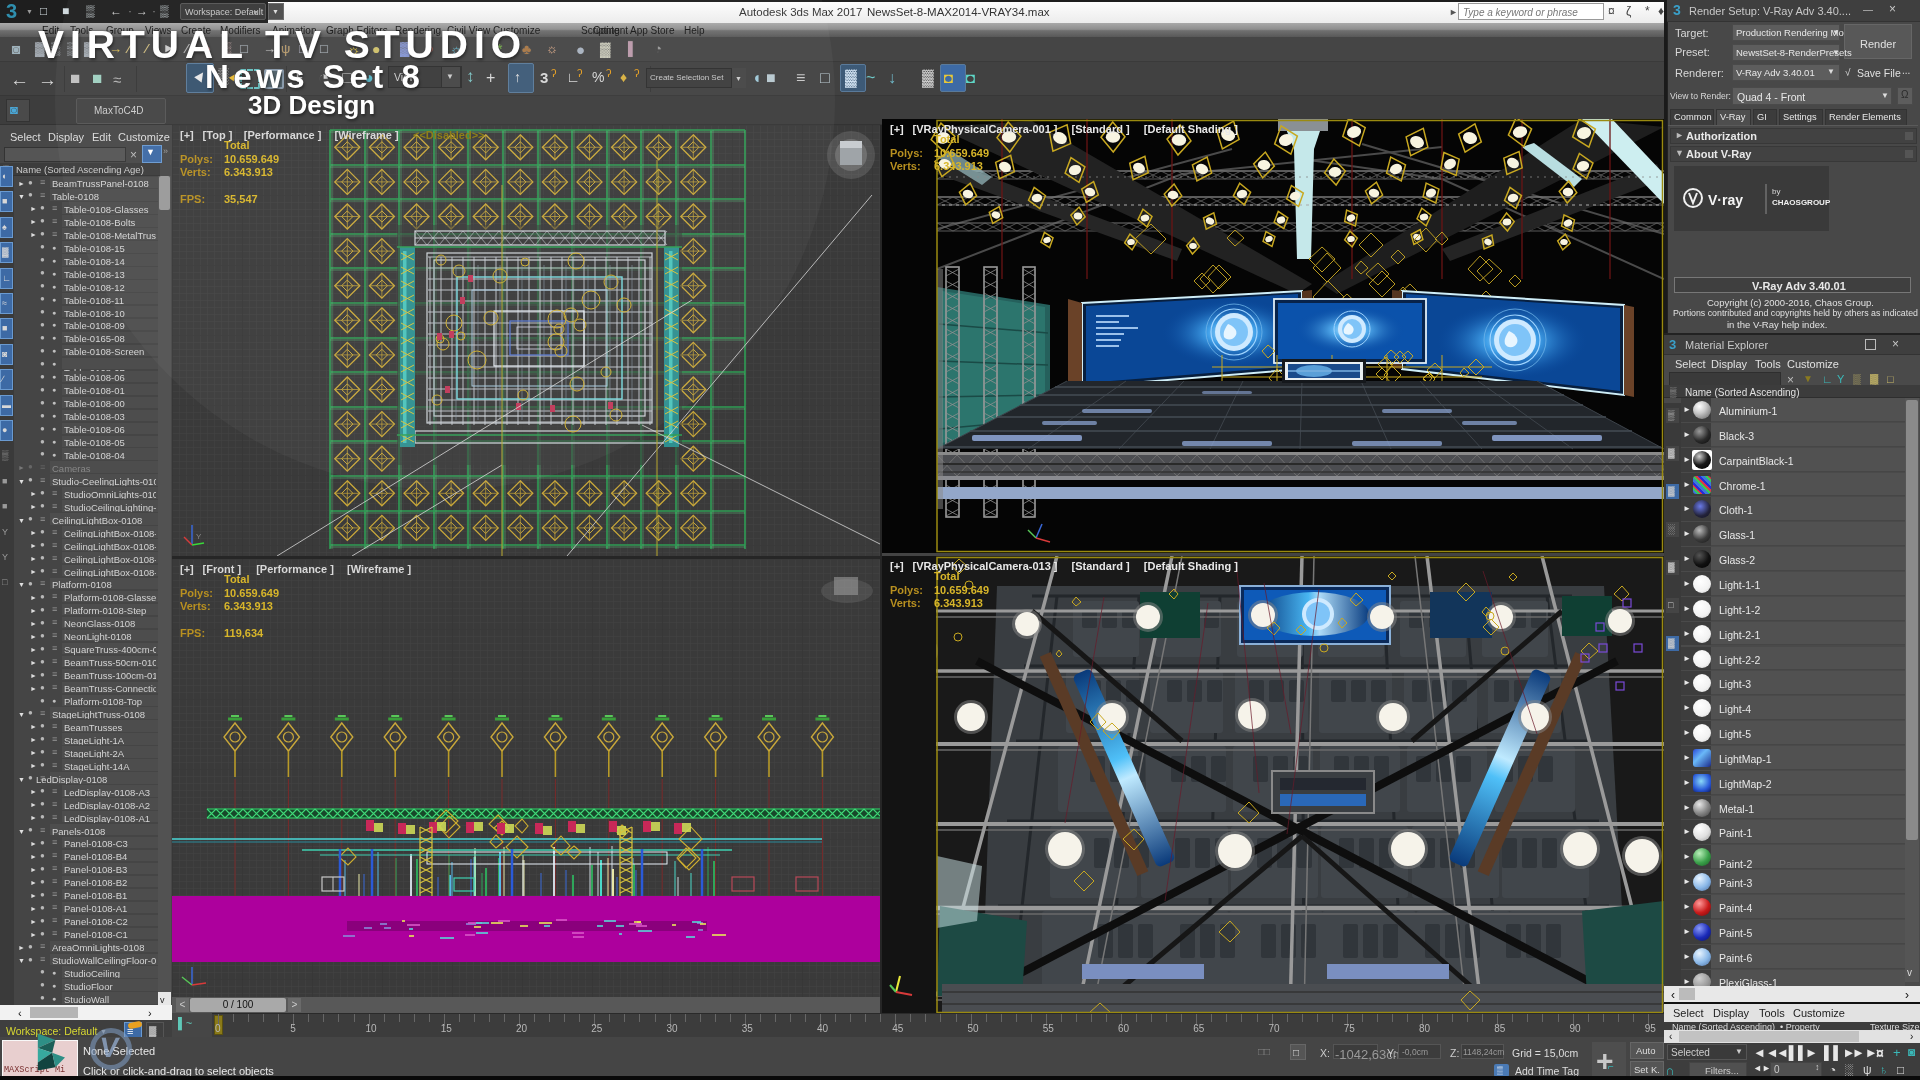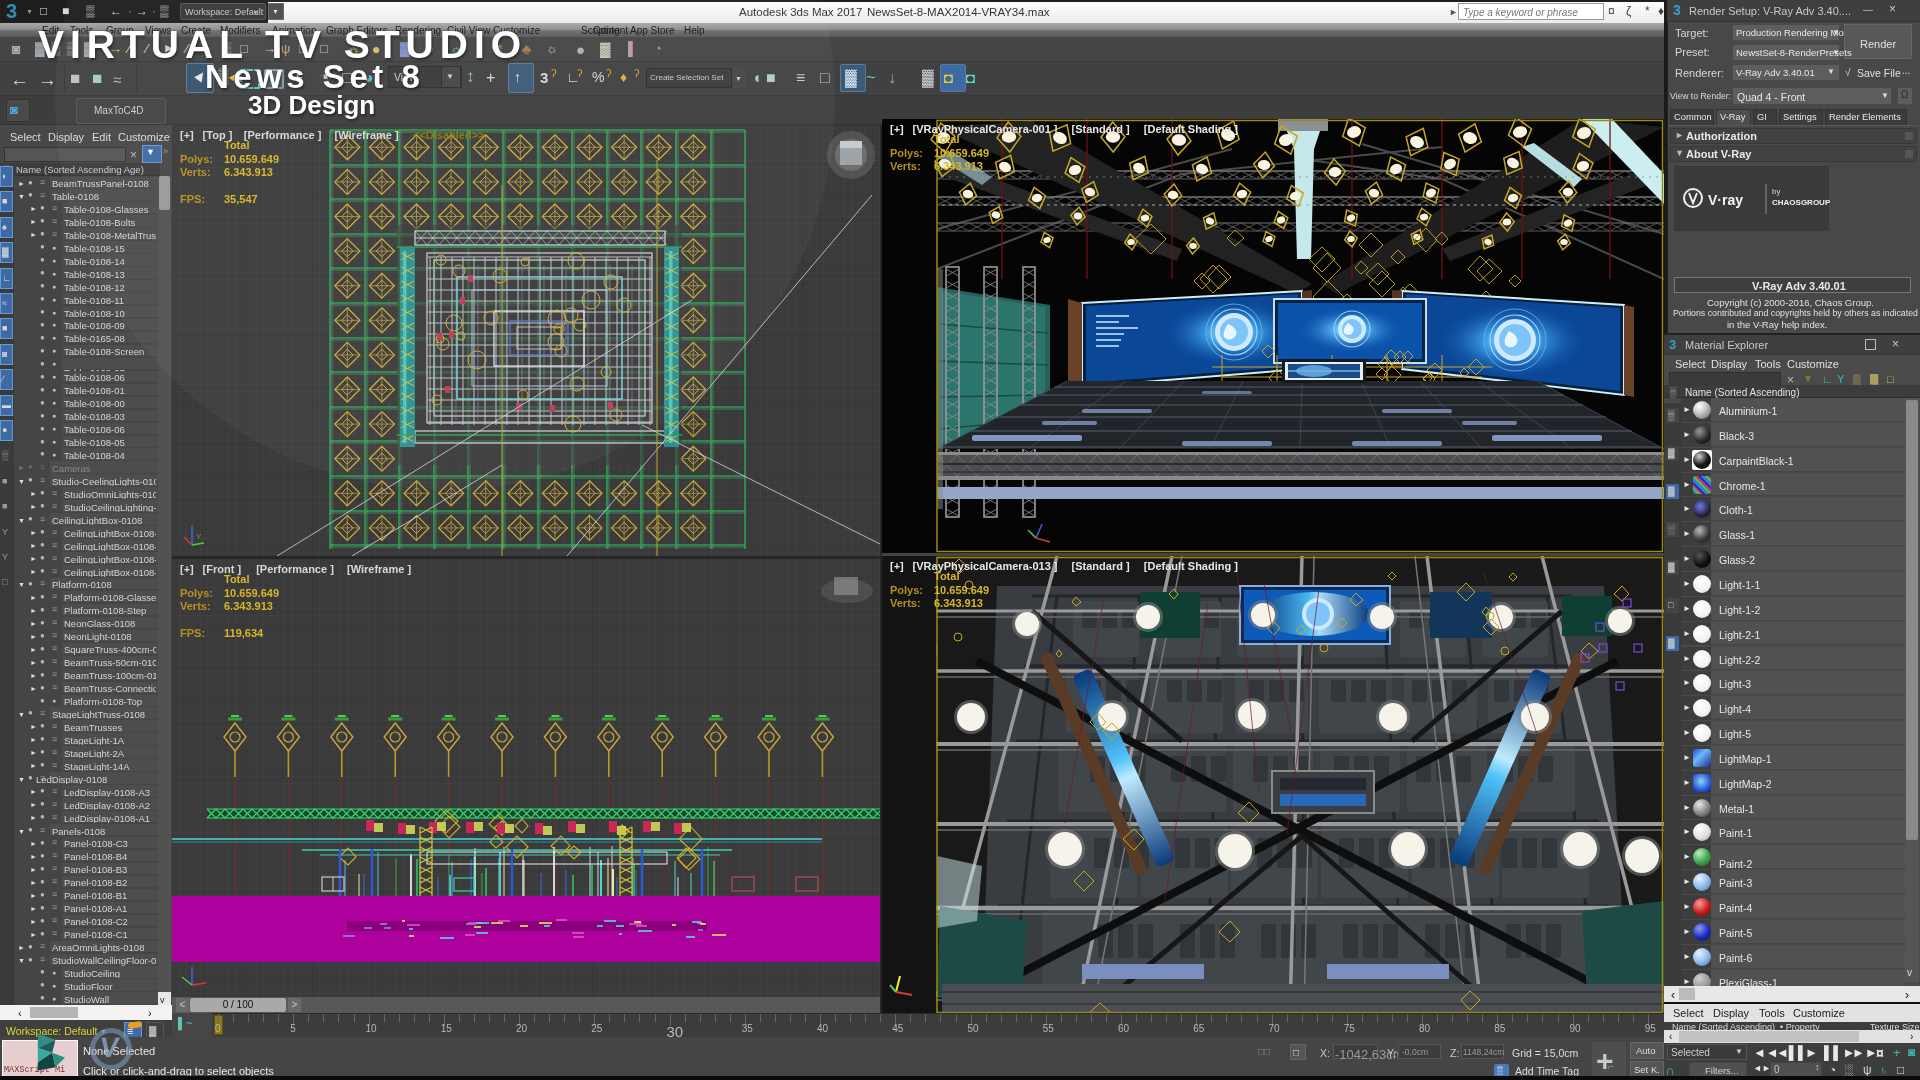--- a/index.html
+++ b/index.html
@@ -2393,21 +2393,21 @@
     <div style="left:1602.6px;top:1014px;width:1px;height:8px;background:#666;"></div>
     <div style="left:1617.7px;top:1014px;width:1px;height:8px;background:#666;"></div>
     <div style="left:1632.7px;top:1014px;width:1px;height:8px;background:#666;"></div>
     <div style="left:1647.8px;top:1014px;width:1px;height:12px;background:#666;"></div>
 <div class="t" style="left:215.0px;top:1024px;font-size:10px;color:#b8b8b8;">0</div>
 <div class="t" style="left:290.25px;top:1024px;font-size:10px;color:#b8b8b8;">5</div>
 <div class="t" style="left:365.5px;top:1024px;font-size:10px;color:#b8b8b8;">10</div>
 <div class="t" style="left:440.75px;top:1024px;font-size:10px;color:#b8b8b8;">15</div>
 <div class="t" style="left:516.0px;top:1024px;font-size:10px;color:#b8b8b8;">20</div>
 <div class="t" style="left:591.25px;top:1024px;font-size:10px;color:#b8b8b8;">25</div>
-<div class="t" style="left:666.5px;top:1024px;font-size:15px;color:#b8b8b8;">30</div>
+<div class="t" style="left:666.5px;top:1024px;font-size:10px;color:#b8b8b8;">30</div>
 <div class="t" style="left:741.75px;top:1024px;font-size:10px;color:#b8b8b8;">35</div>
 <div class="t" style="left:817.0px;top:1024px;font-size:10px;color:#b8b8b8;">40</div>
 <div class="t" style="left:892.25px;top:1024px;font-size:10px;color:#b8b8b8;">45</div>
 <div class="t" style="left:967.5px;top:1024px;font-size:10px;color:#b8b8b8;">50</div>
 <div class="t" style="left:1042.75px;top:1024px;font-size:10px;color:#b8b8b8;">55</div>
 <div class="t" style="left:1118.0px;top:1024px;font-size:10px;color:#b8b8b8;">60</div>
 <div class="t" style="left:1193.25px;top:1024px;font-size:10px;color:#b8b8b8;">65</div>
 <div class="t" style="left:1268.5px;top:1024px;font-size:10px;color:#b8b8b8;">70</div>
 <div class="t" style="left:1343.75px;top:1024px;font-size:10px;color:#b8b8b8;">75</div>
 <div class="t" style="left:1419.0px;top:1024px;font-size:10px;color:#b8b8b8;">80</div>

